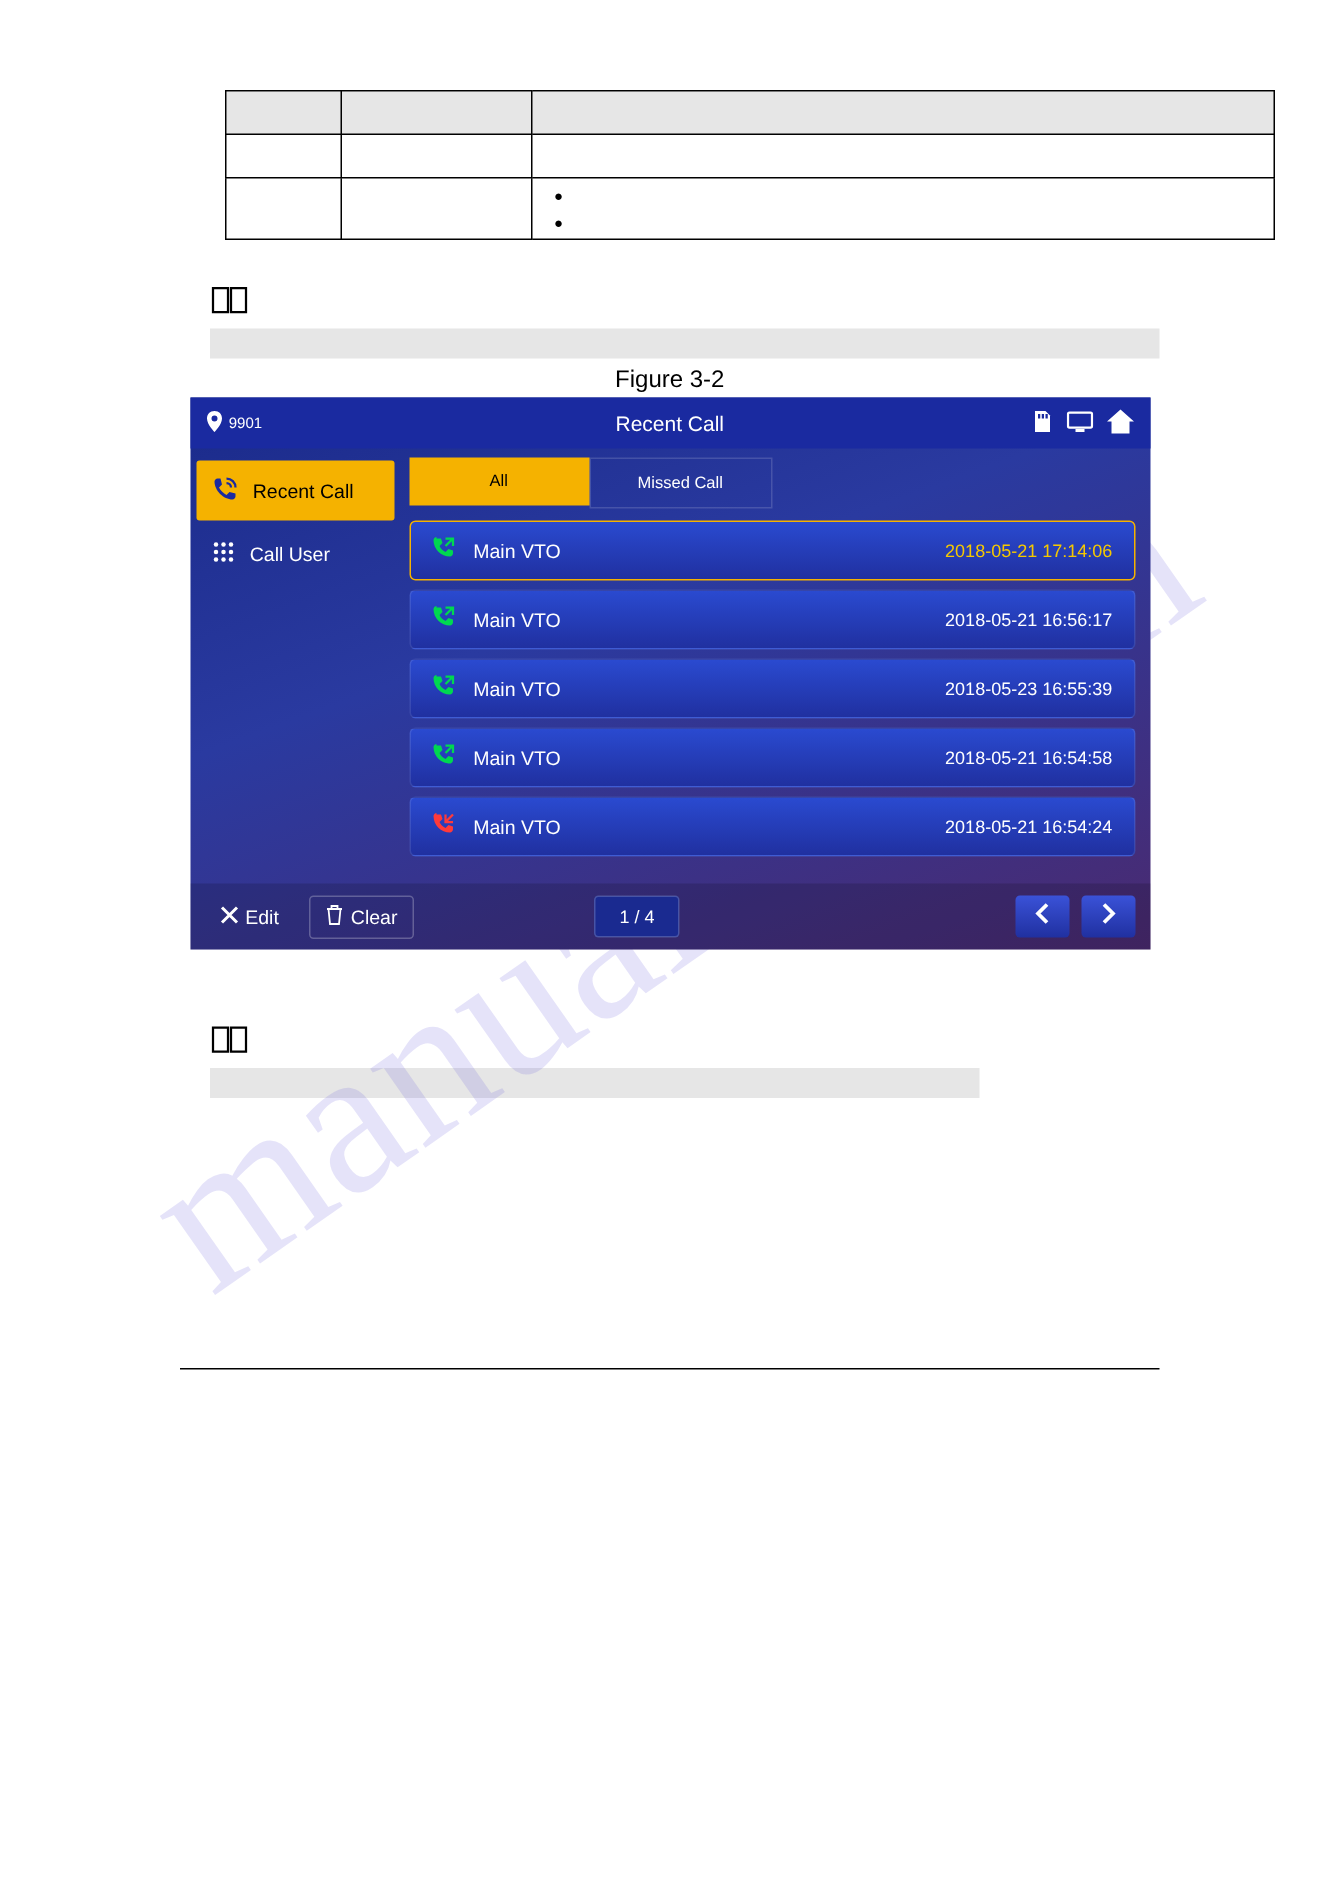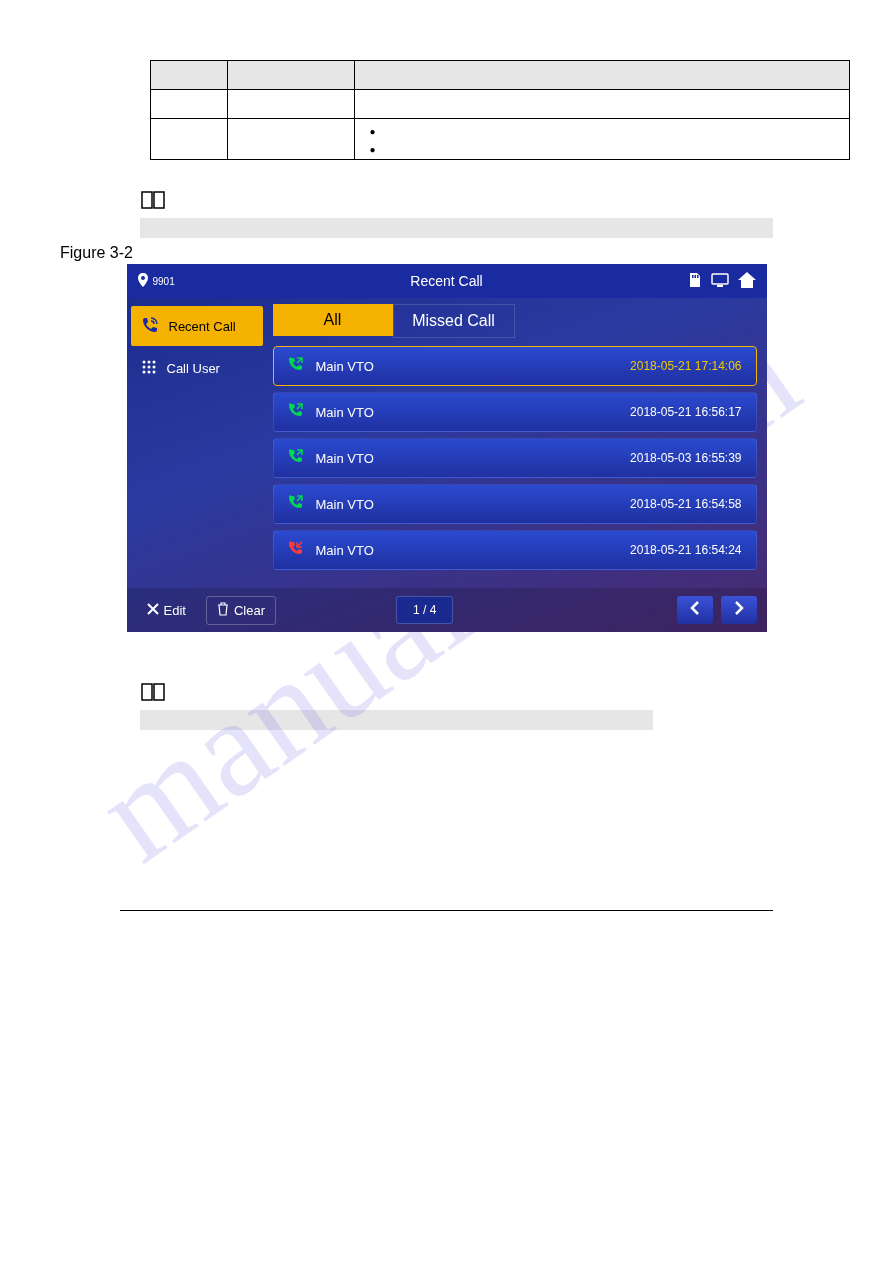--- a/index.html
+++ b/index.html
@@ -59,20 +59,21 @@
     margin-top: 30px;
   }
   .note-bar {
     background: #e6e6e6;
     height: 20px;
     margin-left: 80px;
     margin-right: 60px;
     margin-top: 4px;
   }
   .figure-label {
+    text-align: center;
     font-size: 16px;
     margin-top: 6px;
     margin-bottom: 2px;
   }
   
   .screenshot {
     width: 640px;
     margin: 0 auto;
     background: linear-gradient(160deg, #1a2a8a 0%, #2a3aa0 40%, #4a2a70 100%);
     position: relative;
@@ -135,21 +136,21 @@
     margin-bottom: 8px;
   }
   .tab {
     width: 120px;
     height: 32px;
     display: flex;
     align-items: center;
     justify-content: center;
     border: 1px solid rgba(255,255,255,0.15);
     cursor: pointer;
-    font-size: 16px;
+    font-size: 11px;
   }
   .tab.active {
     background: #f5b200;
     color: #000;
     border: none;
   }
   .call-list {
     display: flex;
     flex-direction: column;
     gap: 6px;
@@ -348,21 +349,21 @@
                 </svg></span>
               <span class="call-name">Main VTO</span>
               <span class="call-time">2018-05-21 16:56:17</span>
             </div>
             <div class="call-row">
               <span class="call-icon icon-phone-out"><svg width="16" height="16" viewBox="0 0 16 16">
                   <path d="M3 1c-1 0-2 1-2 2 0 6 5 11 11 11 1 0 2-1 2-2v-2l-3-1-2 2c-2-1-3-2-4-4l2-2-1-3H3z" fill="#00d850"></path>
                   <path d="M9 7l5-5M14 7V2H9" fill="none" stroke="#00d850" stroke-width="1.5"></path>
                 </svg></span>
               <span class="call-name">Main VTO</span>
-              <span class="call-time">2018-05-03 16:55:39</span>
+              <span class="call-time">2018-05-23 16:55:39</span>
             </div>
             <div class="call-row">
               <span class="call-icon icon-phone-out"><svg width="16" height="16" viewBox="0 0 16 16">
                   <path d="M3 1c-1 0-2 1-2 2 0 6 5 11 11 11 1 0 2-1 2-2v-2l-3-1-2 2c-2-1-3-2-4-4l2-2-1-3H3z" fill="#00d850"></path>
                   <path d="M9 7l5-5M14 7V2H9" fill="none" stroke="#00d850" stroke-width="1.5"></path>
                 </svg></span>
               <span class="call-name">Main VTO</span>
               <span class="call-time">2018-05-21 16:54:58</span>
             </div>
             <div class="call-row">

